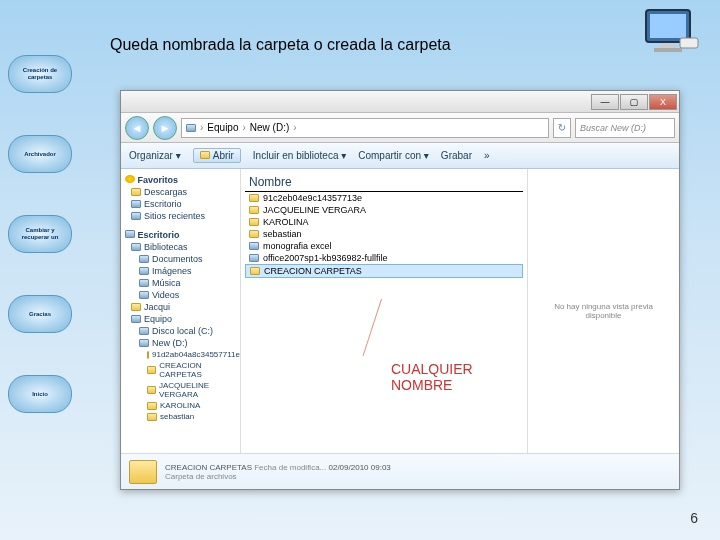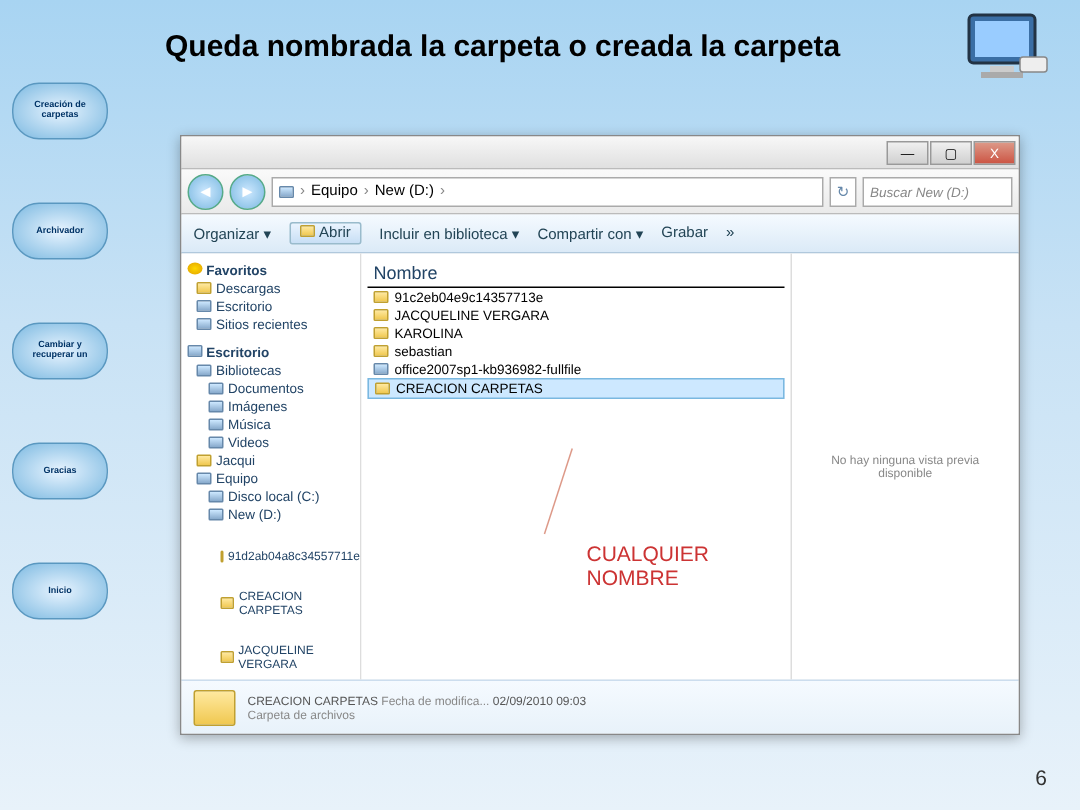--- a/index.html
+++ b/index.html
@@ -1,39 +1,39 @@
 <!DOCTYPE html>
 <html><head>
 <meta charset="utf-8">
 <style>
   * { box-sizing: border-box; margin: 0; padding: 0; font-family: "Segoe UI", Tahoma, sans-serif; }
   body { width: 720px; height: 540px; overflow: hidden; background: #fff; }
   .slide { position: relative; width: 720px; height: 540px; background: linear-gradient(180deg,#a8d4f2 0%, #c8e2f5 40%, #e8f2fa 100%); }
-  .title { position: absolute; top: 20px; left: 110px; font-size: 20px; font-weight: bold; color: #000; }
+  .title { position: absolute; top: 36px; left: 110px; font-size: 16px; font-weight: normal; color: #000; }
   .sidebar { position: absolute; left: 8px; top: 55px; width: 78px; display: flex; flex-direction: column; gap: 42px; }
   .pill { width: 64px; height: 38px; border-radius: 18px; background: radial-gradient(ellipse at center,#e8f4ff 0%, #7ab8e0 100%); border: 1px solid #5a98c0; display: flex; align-items: center; justify-content: center; font-size: 6px; text-align: center; color: #003366; font-weight: bold; line-height: 1.1; cursor: pointer; padding: 2px; }
   .monitor-icon { position: absolute; right: 18px; top: 8px; width: 60px; height: 50px; }
   .screenshot { position: absolute; left: 120px; top: 90px; width: 560px; height: 400px; background: #f0f0f0; border: 1px solid #888; box-shadow: 0 2px 8px rgba(0,0,0,0.3); display: flex; flex-direction: column; }
   .titlebar { height: 22px; background: linear-gradient(180deg,#f7f7f7,#e0e0e0); border-bottom: 1px solid #bbb; display: flex; justify-content: flex-end; align-items: center; gap: 1px; padding-right: 2px; }
   .winbtn { width: 28px; height: 16px; background: linear-gradient(#f0f0f0,#d0d0d0); border: 1px solid #999; font-size: 9px; display: flex; align-items: center; justify-content: center; cursor: pointer; }
   .winbtn.close { background: linear-gradient(#d98,#c54); color: #fff; }
   .navbar { height: 30px; background: linear-gradient(#fafafa,#eaeaea); border-bottom: 1px solid #bbb; display: flex; align-items: center; gap: 4px; padding: 0 4px; }
   .navbtn { width: 24px; height: 24px; border-radius: 12px; background: radial-gradient(circle,#cde8ff,#7ab8e0); border: 1px solid #5a8; display: flex; align-items: center; justify-content: center; font-size: 11px; color: #fff; cursor: pointer; }
   .addr { flex: 1; height: 20px; background: #fff; border: 1px solid #aaa; display: flex; align-items: center; font-size: 10px; padding: 0 4px; gap: 4px; }
   .addr .sep { color: #888; }
   .search { width: 100px; height: 20px; background: #fff; border: 1px solid #aaa; font-size: 9px; color: #888; font-style: italic; padding: 0 4px; display: flex; align-items: center; }
   .toolbar { height: 26px; background: linear-gradient(#f5faff,#dbeaf7); border-bottom: 1px solid #b0c8dc; display: flex; align-items: center; gap: 12px; padding: 0 8px; font-size: 10px; color: #245; }
   .toolbar > span { cursor: pointer; }
   .toolbar .abrir { background: linear-gradient(#eaf4ff,#c8dff5); border: 1px solid #9bc; padding: 1px 6px; border-radius: 2px; }
   .body3 { flex: 1; display: flex; min-height: 0; }
   .tree { width: 120px; background: #fff; border-right: 1px solid #ddd; padding: 4px 2px; font-size: 9px; overflow: hidden; }
   .tree-sec { font-weight: bold; color: #246; margin: 2px 0 1px 2px; font-size: 9px; }
   .tree-item { display: flex; align-items: center; gap: 3px; padding: 1px 0 1px 8px; color: #246; cursor: pointer; }
   .tree-item.sub { padding-left: 16px; }
-  .tree-item.sub2 { padding-left: 24px; font-size: 8px; margin-top: 16px; }
+  .tree-item.sub2 { padding-left: 24px; font-size: 8px; }
   .fico { width: 10px; height: 8px; background: linear-gradient(#ffe9a0,#f0c850); border: 1px solid #c0a030; border-radius: 1px; display: inline-block; }
   .fico.blue { background: linear-gradient(#cde8ff,#8ac); border-color: #68a; }
   .fico.star { background: radial-gradient(#ffd700,#e0a000); border-radius: 50%; border: none; }
   .mainarea { flex: 1; display: flex; background: #fff; }
   .filelist { flex: 1; padding: 4px; font-size: 9px; position: relative; }
   .colhead { font-weight: normal; color: #246; border-bottom: 1px solid #000000; padding: 2px 4px; font-size: 12px; }
   .file-row { display: flex; align-items: center; gap: 4px; padding: 1px 4px; cursor: pointer; }
   .file-row.sel { background: #cde8ff; border: 1px solid #7ab8e0; }
   .preview { width: 152px; border-left: 1px solid #ddd; display: flex; align-items: center; justify-content: center; font-size: 8px; color: #888; text-align: center; padding: 8px; }
   .annot { position: absolute; color: #c33; font-size: 14px; }
@@ -192,20 +192,24 @@
           <div class="file-row">
               <span class="fico"></span>
               <span>KAROLINA</span>
             </div>
           <div class="file-row">
               <span class="fico"></span>
               <span>sebastian</span>
             </div>
           <div class="file-row">
               <span class="fico blue"></span>
+              <span>monografia excel</span>
+            </div>
+          <div class="file-row">
+              <span class="fico blue"></span>
               <span>office2007sp1-kb936982-fullfile</span>
             </div>
           <div class="file-row sel">
               <span class="fico"></span>
               <span>CREACION CARPETAS</span>
             </div>
           <div class="arrow-line" style="left:140px;top:130px"></div>
           <div class="annot" style="left:150px;top:192px">CUALQUIER NOMBRE</div>
         </div>
         <div class="preview">No hay ninguna vista previa disponible</div>

